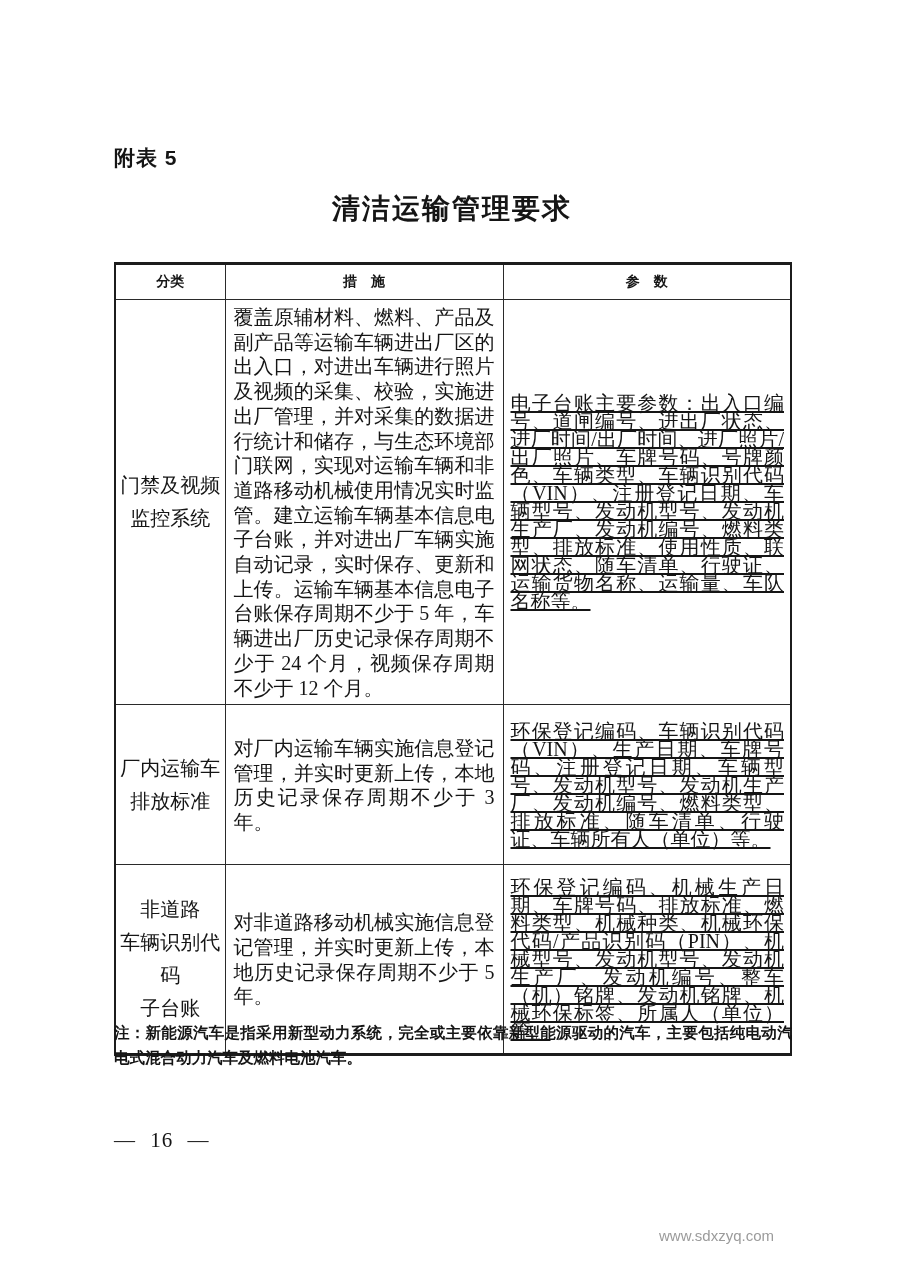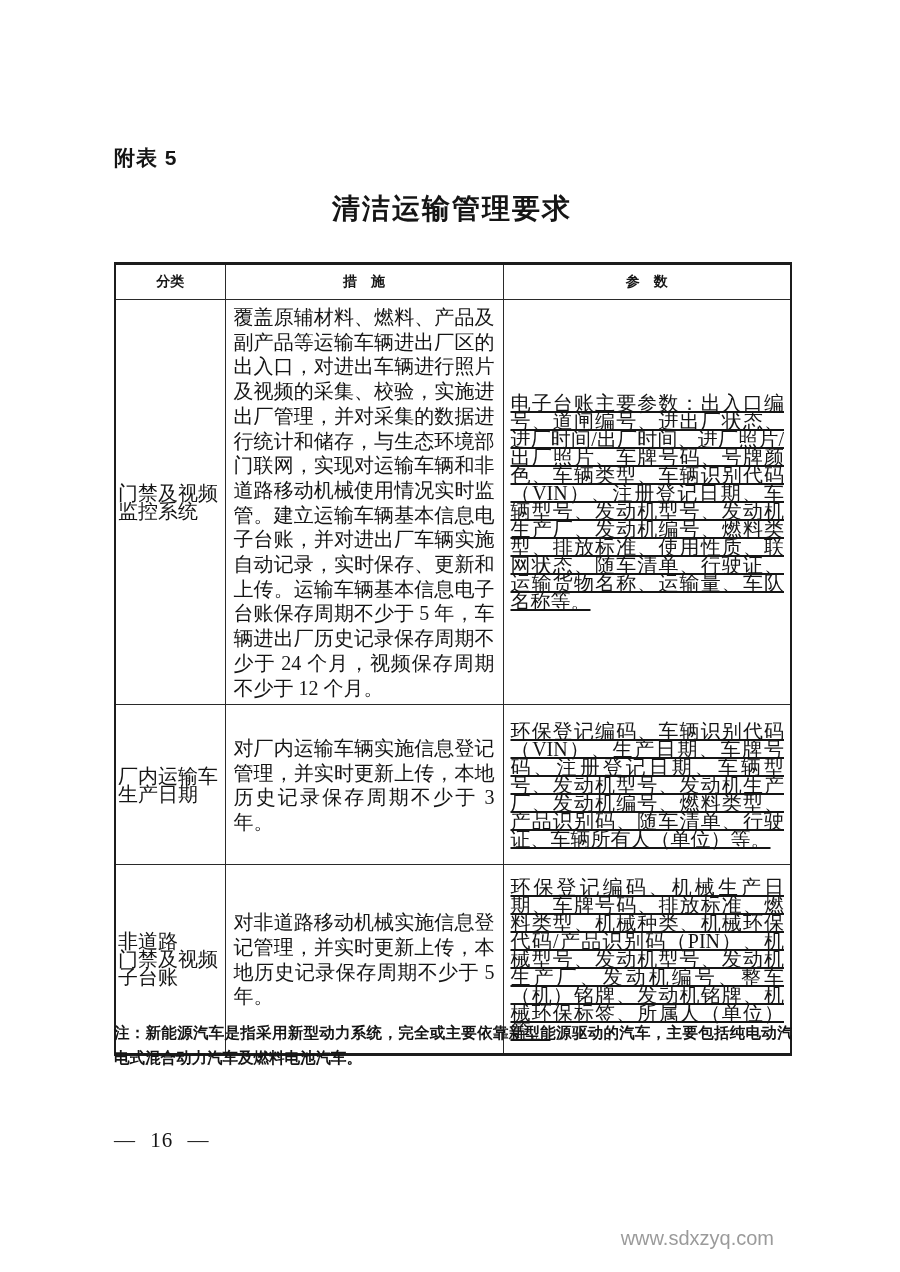--- a/index.html
+++ b/index.html
@@ -57,23 +57,24 @@
     text-align: center;
     vertical-align: middle;
   }
   .col-category { width: 110px; }
   .col-measure  { width: 278px; }
   .col-param    { width: 288px; }
   tr.row-1 { height: 355px; }
   tr.row-2 { height: 160px; }
   tr.row-3 { height: 190px; }
   td.cell-category {
+    text-align: center;
     vertical-align: middle;
     white-space: pre-line;
-    line-height: 18px;
+    line-height: 33px;
     padding: 2px;
   }
   td.cell-measure {
     text-align: justify;
     line-height: 24.7px;
     padding: 5px 8px 4px 8px;
     vertical-align: middle;
   }
   tr.row-1 td.cell-measure { vertical-align: top; }
   td.cell-param {
@@ -99,21 +100,21 @@
     top: 1128px;
     font-size: 21px;
     letter-spacing: 1px;
     word-spacing: 8px;
   }
   .watermark {
     position: absolute;
     right: 18px;
     top: 1227px;
     font-family: "Liberation Sans", "DejaVu Sans", sans-serif;
-    font-size: 20px;
+    font-size: 15px;
     color: #9b9b9b;
   }
 </style>
 </head>
 <body>
 
 <div class="doc">
 
   <div class="table-label">附表 5</div>
 
@@ -134,27 +135,27 @@
     </thead>
     <tbody>
       <tr class="row-1">
         <td class="cell-category">门禁及视频
 监控系统</td>
         <td class="cell-measure">覆盖原辅材料、燃料、产品及副产品等运输车辆进出厂区的出入口，对进出车辆进行照片及视频的采集、校验，实施进出厂管理，并对采集的数据进行统计和储存，与生态环境部门联网，实现对运输车辆和非道路移动机械使用情况实时监管。建立运输车辆基本信息电子台账，并对进出厂车辆实施自动记录，实时保存、更新和上传。运输车辆基本信息电子台账保存周期不少于 5 年，车辆进出厂历史记录保存周期不少于 24 个月，视频保存周期不少于 12 个月。</td>
         <td class="cell-param">电子台账主要参数：出入口编号、道闸编号、进出厂状态、进厂时间/出厂时间、进厂照片/出厂照片、车牌号码、号牌颜色、车辆类型、车辆识别代码（VIN）、注册登记日期、车辆型号、发动机型号、发动机生产厂、发动机编号、燃料类型、排放标准、使用性质、联网状态、随车清单、行驶证、运输货物名称、运输量、车队名称等。</td>
       </tr>
       <tr class="row-2">
         <td class="cell-category">厂内运输车
-生产日期</td>
+排放标准</td>
         <td class="cell-measure">对厂内运输车辆实施信息登记管理，并实时更新上传，本地历史记录保存周期不少于 3 年。</td>
-        <td class="cell-param">环保登记编码、车辆识别代码（VIN）、生产日期、车牌号码、注册登记日期、车辆型号、发动机型号、发动机生产厂、发动机编号、燃料类型、产品识别码、随车清单、行驶证、车辆所有人（单位）等。</td>
+        <td class="cell-param">环保登记编码、车辆识别代码（VIN）、生产日期、车牌号码、注册登记日期、车辆型号、发动机型号、发动机生产厂、发动机编号、燃料类型、排放标准、随车清单、行驶证、车辆所有人（单位）等。</td>
       </tr>
       <tr class="row-3">
         <td class="cell-category">非道路
-门禁及视频
+车辆识别代码
 子台账</td>
         <td class="cell-measure">对非道路移动机械实施信息登记管理，并实时更新上传，本地历史记录保存周期不少于 5 年。</td>
         <td class="cell-param">环保登记编码、机械生产日期、车牌号码、排放标准、燃料类型、机械种类、机械环保代码/产品识别码（PIN）、机械型号、发动机型号、发动机生产厂、发动机编号、整车（机）铭牌、发动机铭牌、机械环保标签、所属人（单位）等。</td>
       </tr>
     </tbody>
   </table>
 
   <div class="note">注：新能源汽车是指采用新型动力系统，完全或主要依靠新型能源驱动的汽车，主要包括纯电动汽车、插电式混合动力汽车及燃料电池汽车。</div>
 
   <div class="page-number">— 16 —</div>

